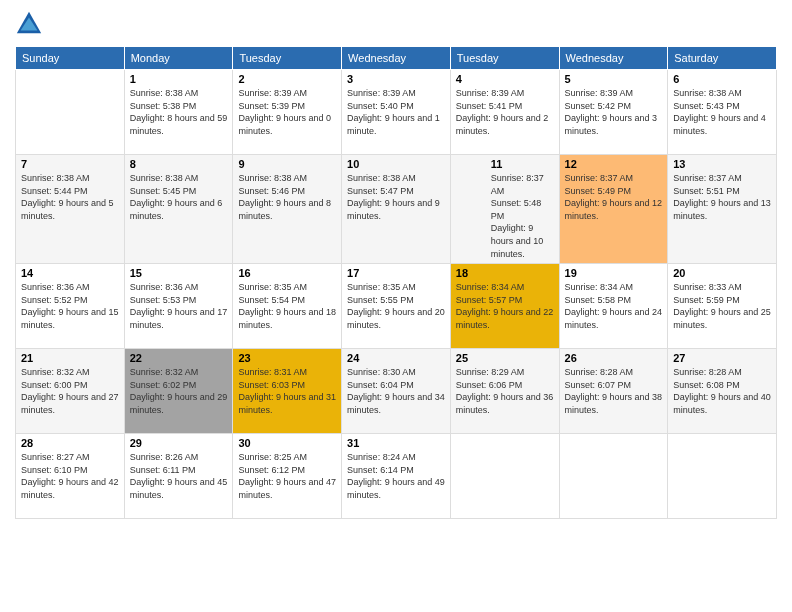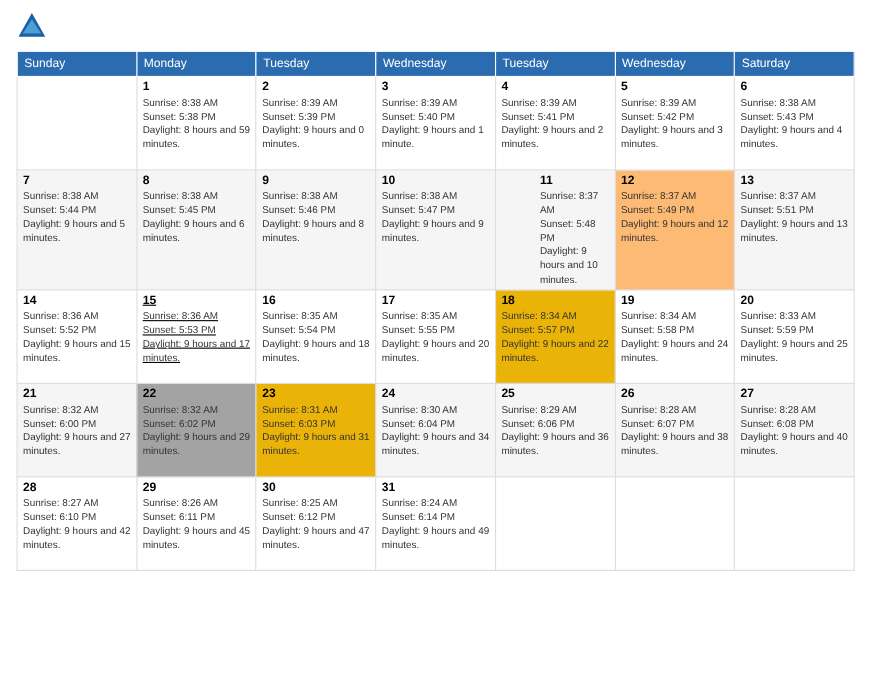--- a/index.html
+++ b/index.html
@@ -178,21 +178,21 @@
           <td style="background-color: rgb(245, 245, 245);">
             <div class="day-number">13</div>
             <div class="day-info">Sunrise: 8:37 AM<br>Sunset: 5:51 PM<br>Daylight: 9 hours and 13 minutes.</div>
           </td>
         </tr>
         <tr>
           <td style="background-color: rgb(255, 255, 255);">
             <div class="day-number">14</div>
             <div class="day-info">Sunrise: 8:36 AM<br>Sunset: 5:52 PM<br>Daylight: 9 hours and 15 minutes.</div>
           </td>
-          <td style="background-color: rgb(255, 255, 255); text-decoration: underline;">
+          <td style="background-color: rgb(255, 255, 255);">
             <div class="day-number">15</div>
             <div class="day-info">Sunrise: 8:36 AM<br>Sunset: 5:53 PM<br>Daylight: 9 hours and 17 minutes.</div>
           </td>
           <td style="background-color: rgb(255, 255, 255);">
             <div class="day-number">16</div>
             <div class="day-info">Sunrise: 8:35 AM<br>Sunset: 5:54 PM<br>Daylight: 9 hours and 18 minutes.</div>
           </td>
           <td style="background-color: rgb(255, 255, 255);">
             <div class="day-number">17</div>
             <div class="day-info">Sunrise: 8:35 AM<br>Sunset: 5:55 PM<br>Daylight: 9 hours and 20 minutes.</div>

